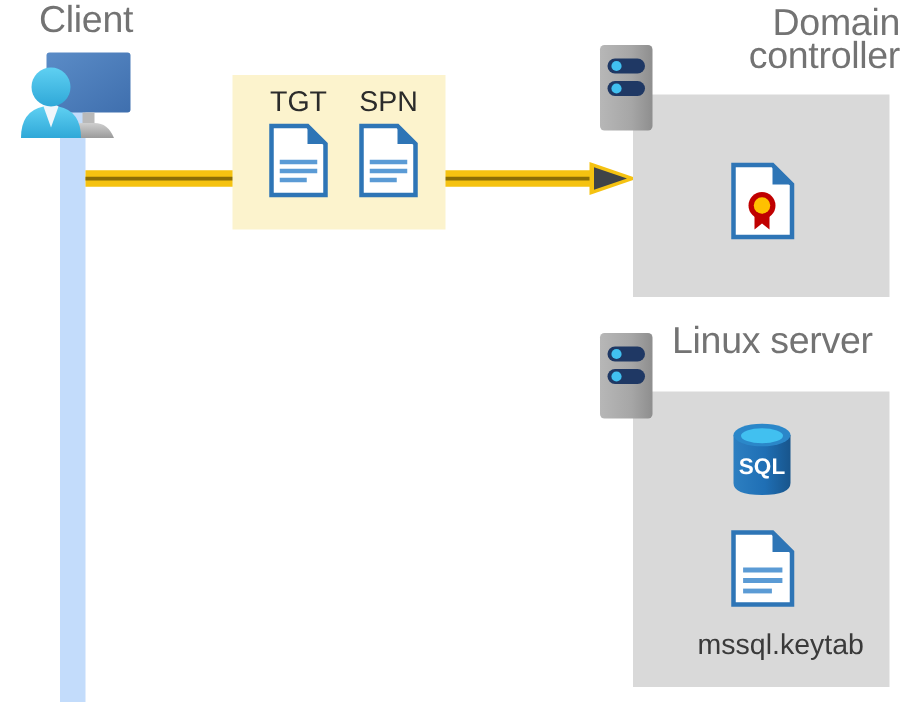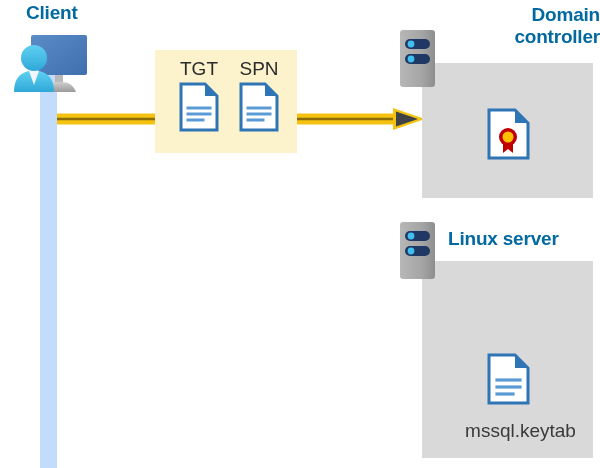--- a/index.html
+++ b/index.html
@@ -25,41 +25,41 @@
   #client-lifeline {
     left: 40px;
     top: 60px;
     width: 17px;
     height: 408px;
     background: #c3dcfb;
   }
 
   
   .title-label {
-    font-weight: bold;
-    color: #0369a1;
-    font-size: 19px;
+    font-weight: normal;
+    color: #737373;
+    font-size: 25px;
     line-height: 22px;
     letter-spacing: -0.2px;
   }
   #client-label {
     left: 26px;
     top: 2px;
     width: 120px;
     text-align: left;
   }
   #dc-label {
     left: 440px;
     top: 4px;
     width: 160px;
     text-align: right;
   }
   #linux-label {
     left: 448px;
-    top: 228px;
+    top: 216px;
     width: 150px;
     text-align: left;
   }
 
   
   #client-icon {
     left: 6px;
     top: 30px;
     width: 96px;
     height: 68px;
@@ -273,20 +273,37 @@
   <div class="abs rack-icon" id="linux-rack">
     <svg width="35" height="57" viewBox="0 0 35 57">
       <rect x="0" y="0" width="35" height="57" rx="3" fill="url(#gRack1)"></rect>
       <rect x="5" y="9" width="25" height="10" rx="5" fill="#1f3864"></rect>
       <circle cx="11" cy="14" r="3.4" fill="#41c0f0"></circle>
       <rect x="5" y="24" width="25" height="10" rx="5" fill="#1f3864"></rect>
       <circle cx="11" cy="29" r="3.4" fill="#41c0f0"></circle>
     </svg>
   </div>
 
+  <div class="abs" id="sql-icon">
+    <svg width="46" height="52" viewBox="0 0 46 52">
+      <defs>
+        <linearGradient id="gSql" x1="0" y1="0" x2="1" y2="0">
+          <stop offset="0%" stop-color="#2d7fc1"></stop>
+          <stop offset="55%" stop-color="#1f6fb5"></stop>
+          <stop offset="100%" stop-color="#18558c"></stop>
+        </linearGradient>
+      </defs>
+
+      <path d="M4 10 V42 Q4 50 23 50 Q42 50 42 42 V10 Z" fill="url(#gSql)"></path>
+
+      <ellipse cx="23" cy="10" rx="19" ry="7.5" fill="#2b87c9"></ellipse>
+      <ellipse cx="23" cy="10.5" rx="14" ry="5" fill="#41c0f0"></ellipse>
+      <text x="23" y="36" font-family="'Liberation Sans', sans-serif" font-size="15" font-weight="bold" fill="#ffffff" text-anchor="middle">SQL</text>
+    </svg>
+  </div>
 
   <div class="abs" id="keytab-icon">
     <svg width="43" height="52" viewBox="0 0 43 52">
       <path d="M2 2 H28 L41 15 V50 H2 Z" fill="#ffffff" stroke="#2e75b6" stroke-width="3"></path>
       <path d="M28 2 L41 15 H28 Z" fill="#2e75b6"></path>
       <g stroke="#5b9bd5" stroke-width="3.2" stroke-linecap="square">
         <line x1="10" y1="27" x2="33" y2="27"></line>
         <line x1="10" y1="34" x2="33" y2="34"></line>
         <line x1="10" y1="41" x2="26" y2="41"></line>
       </g>

